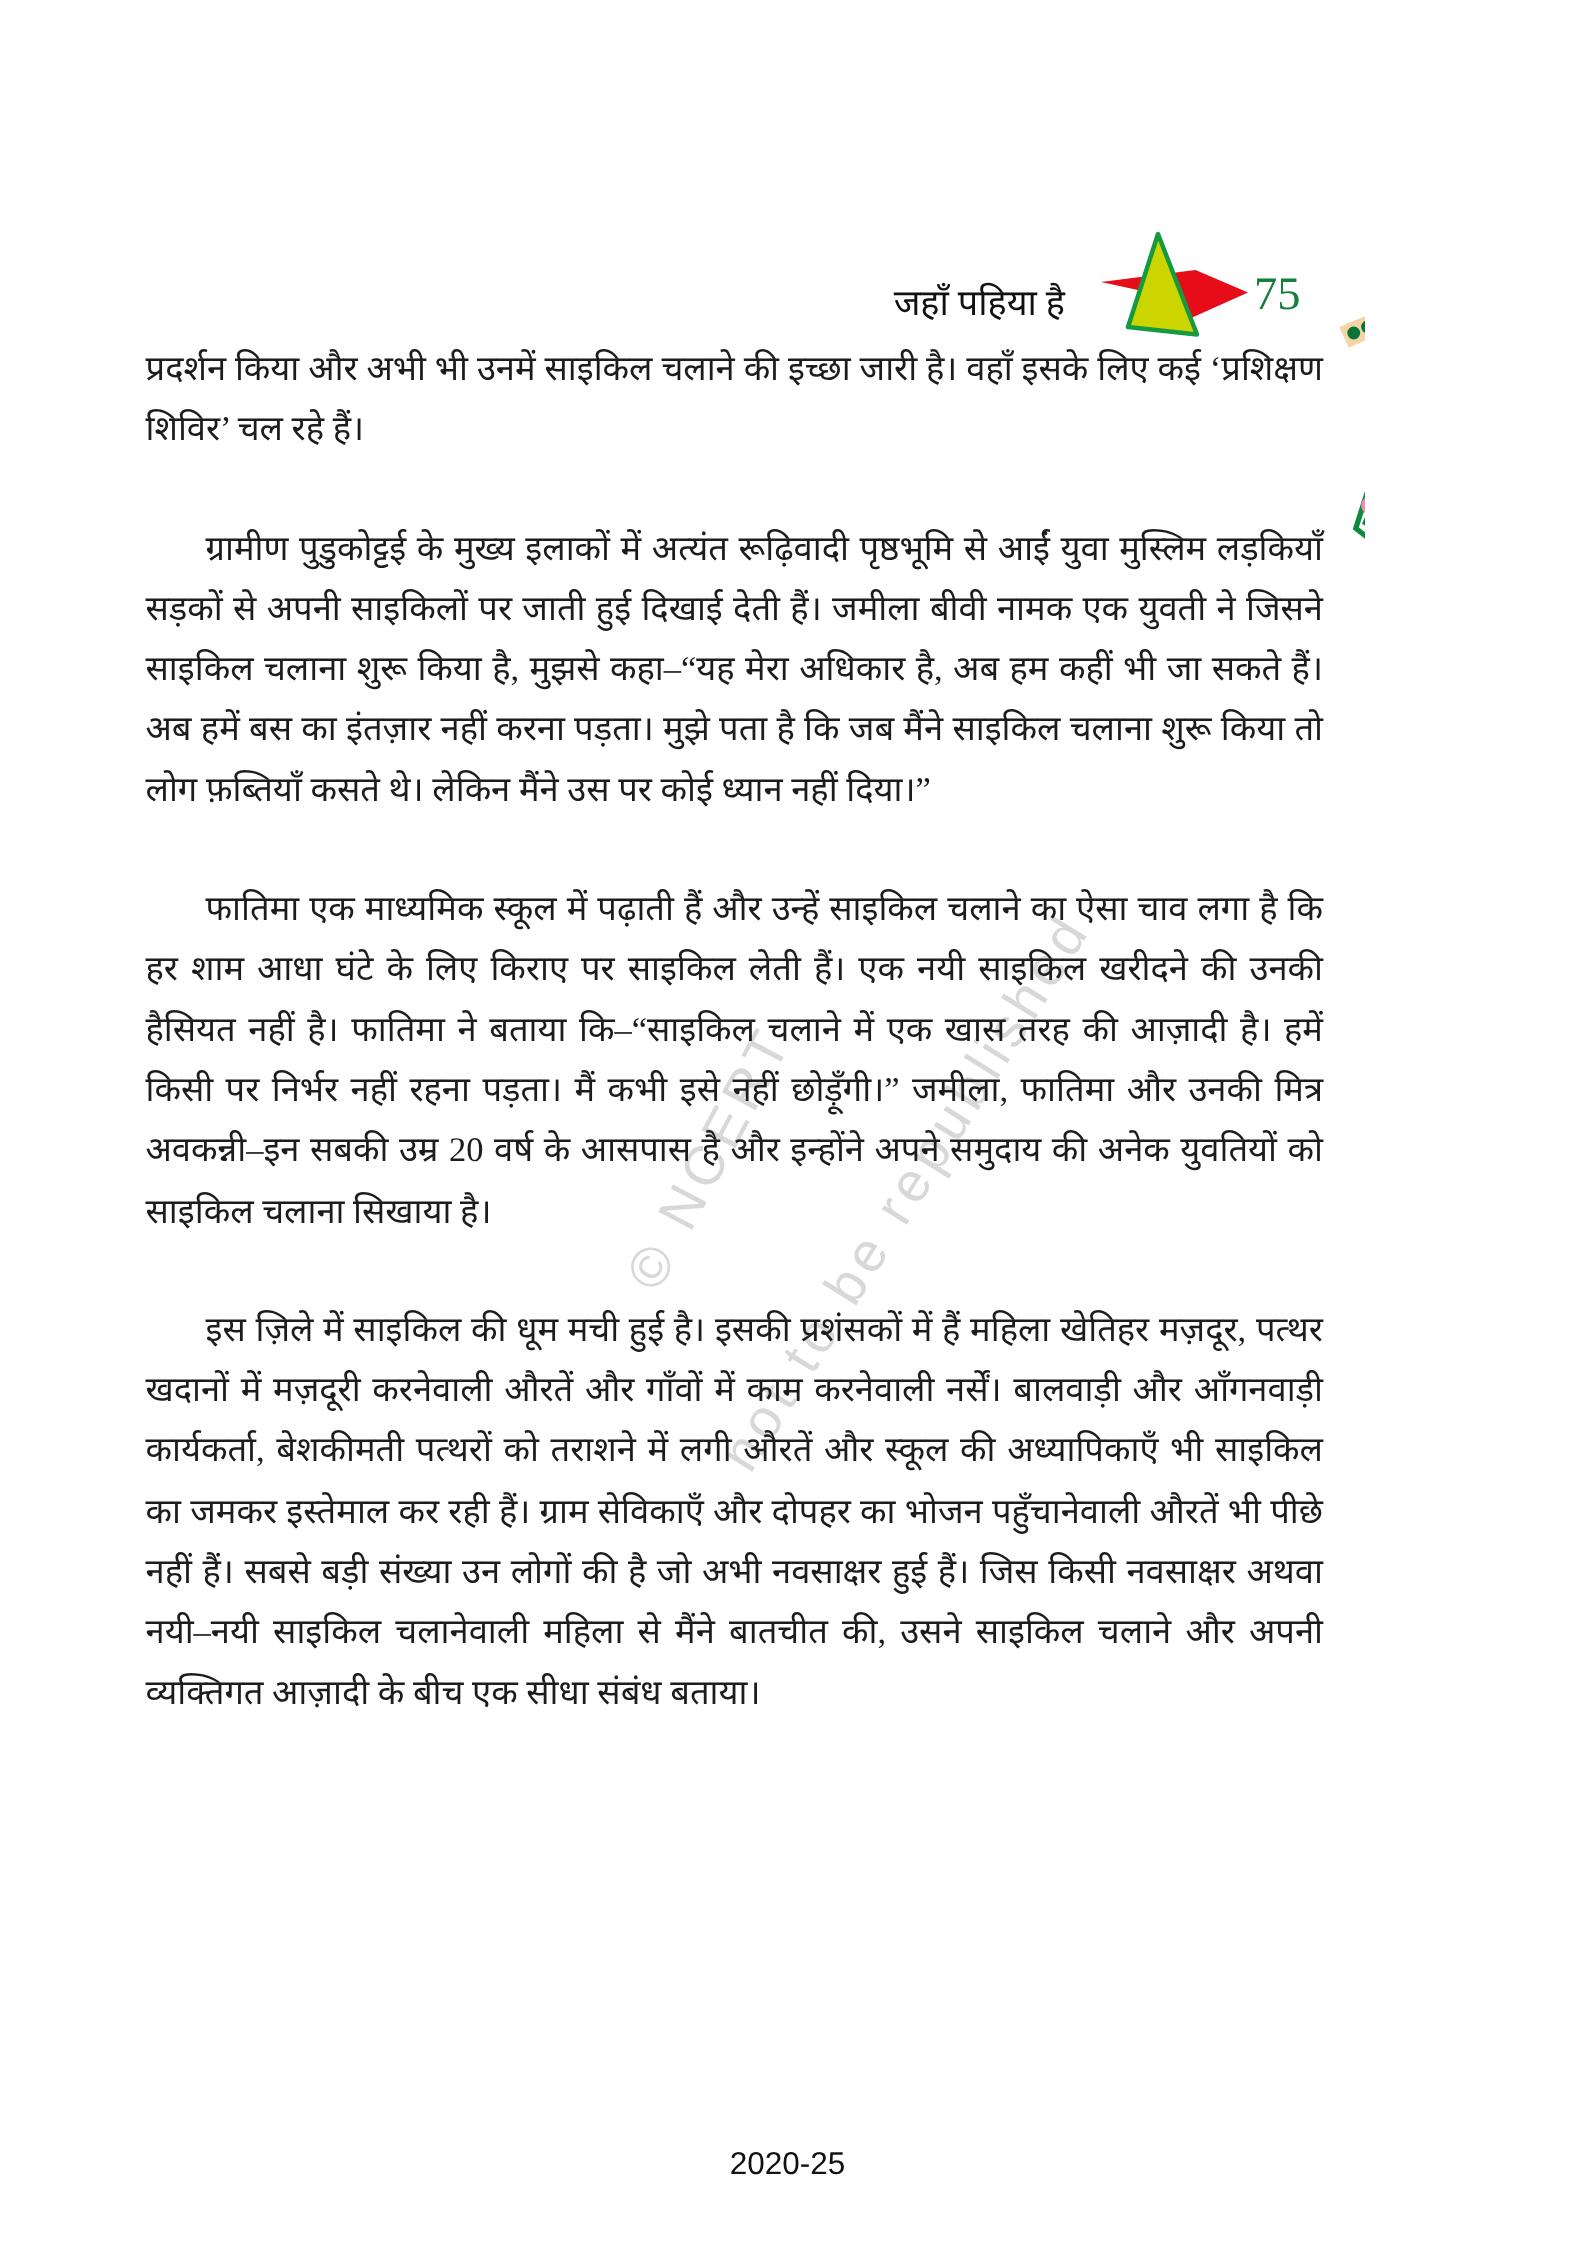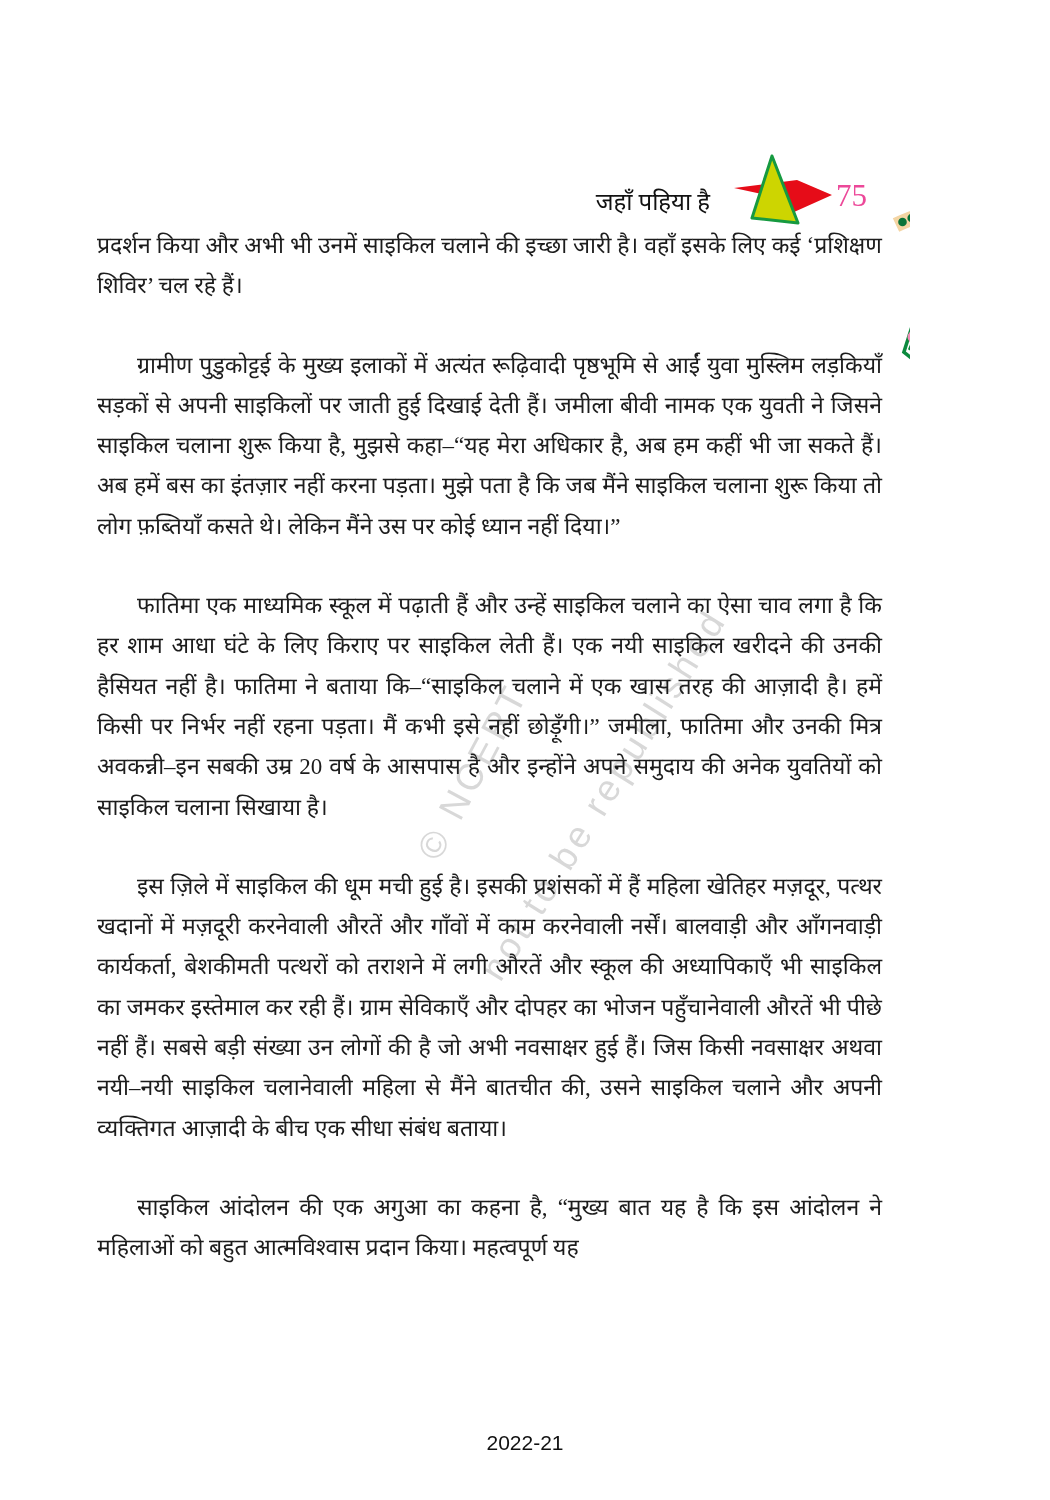--- a/index.html
+++ b/index.html
@@ -13,21 +13,21 @@
   }
   
   .chapter-title{
     position:absolute;left:555px;top:184px;width:155px;
     text-align:right;font-size:24px;color:#111;
     white-space:nowrap;
   }
   .logo-svg{position:absolute;left:712px;top:150px;}
   .page-number{
     position:absolute;left:836px;top:178px;
-    font-size:31px;color:#ec4899;font-family:"Liberation Serif",serif;
+    font-size:31px;color:#15803d;font-family:"Liberation Serif",serif;
   }
   
   .border-art{position:absolute;left:890px;top:155px;}
   
   .body-text{
     position:absolute;left:97px;top:226px;width:785px;
     font-size:23px;line-height:40.3px;
     text-align:justify;
     z-index:2;
   }
@@ -128,18 +128,17 @@
   </svg>
 
   <div class="wm wm-1">© NCERT</div>
   <div class="wm wm-2">not to be republished</div>
 
   <main class="body-text">
     <p>प्रदर्शन किया और अभी भी उनमें साइकिल चलाने की इच्छा जारी है। वहाँ इसके लिए कई ‘प्रशिक्षण शिविर’ चल रहे हैं।</p>
     <p class="indent">ग्रामीण पुडुकोट्टई के मुख्य इलाकों में अत्यंत रूढ़िवादी पृष्ठभूमि से आईं युवा मुस्लिम लड़कियाँ सड़कों से अपनी साइकिलों पर जाती हुई दिखाई देती हैं। जमीला बीवी नामक एक युवती ने जिसने साइकिल चलाना शुरू किया है, मुझसे कहा–“यह मेरा अधिकार है, अब हम कहीं भी जा सकते हैं। अब हमें बस का इंतज़ार नहीं करना पड़ता। मुझे पता है कि जब मैंने साइकिल चलाना शुरू किया तो लोग फ़ब्तियाँ कसते थे। लेकिन मैंने उस पर कोई ध्यान नहीं दिया।”</p>
     <p class="indent">फातिमा एक माध्यमिक स्कूल में पढ़ाती हैं और उन्हें साइकिल चलाने का ऐसा चाव लगा है कि हर शाम आधा घंटे के लिए किराए पर साइकिल लेती हैं। एक नयी साइकिल खरीदने की उनकी हैसियत नहीं है। फातिमा ने बताया कि–“साइकिल चलाने में एक खास तरह की आज़ादी है। हमें किसी पर निर्भर नहीं रहना पड़ता। मैं कभी इसे नहीं छोड़ूँगी।” जमीला, फातिमा और उनकी मित्र अवकन्नी–इन सबकी उम्र 20 वर्ष के आसपास है और इन्होंने अपने समुदाय की अनेक युवतियों को साइकिल चलाना सिखाया है।</p>
     <p class="indent">इस ज़िले में साइकिल की धूम मची हुई है। इसकी प्रशंसकों में हैं महिला खेतिहर मज़दूर, पत्थर खदानों में मज़दूरी करनेवाली औरतें और गाँवों में काम करनेवाली नर्सें। बालवाड़ी और आँगनवाड़ी कार्यकर्ता, बेशकीमती पत्थरों को तराशने में लगी औरतें और स्कूल की अध्यापिकाएँ भी साइकिल का जमकर इस्तेमाल कर रही हैं। ग्राम सेविकाएँ और दोपहर का भोजन पहुँचानेवाली औरतें भी पीछे नहीं हैं। सबसे बड़ी संख्या उन लोगों की है जो अभी नवसाक्षर हुई हैं। जिस किसी नवसाक्षर अथवा नयी–नयी साइकिल चलानेवाली महिला से मैंने बातचीत की, उसने साइकिल चलाने और अपनी व्यक्तिगत आज़ादी के बीच एक सीधा संबंध बताया।</p>
-    <p class="indent">साइकिल आंदोलन की एक अगुआ का कहना है, “मुख्य बात यह है कि इस आंदोलन ने महिलाओं को बहुत आत्मविश्वास प्रदान किया। महत्वपूर्ण यह</p>
   </main>
 
-  <div class="footer">2022-21</div>
+  <div class="footer">2020-25</div>
 
 </div>
 
 </body></html>

